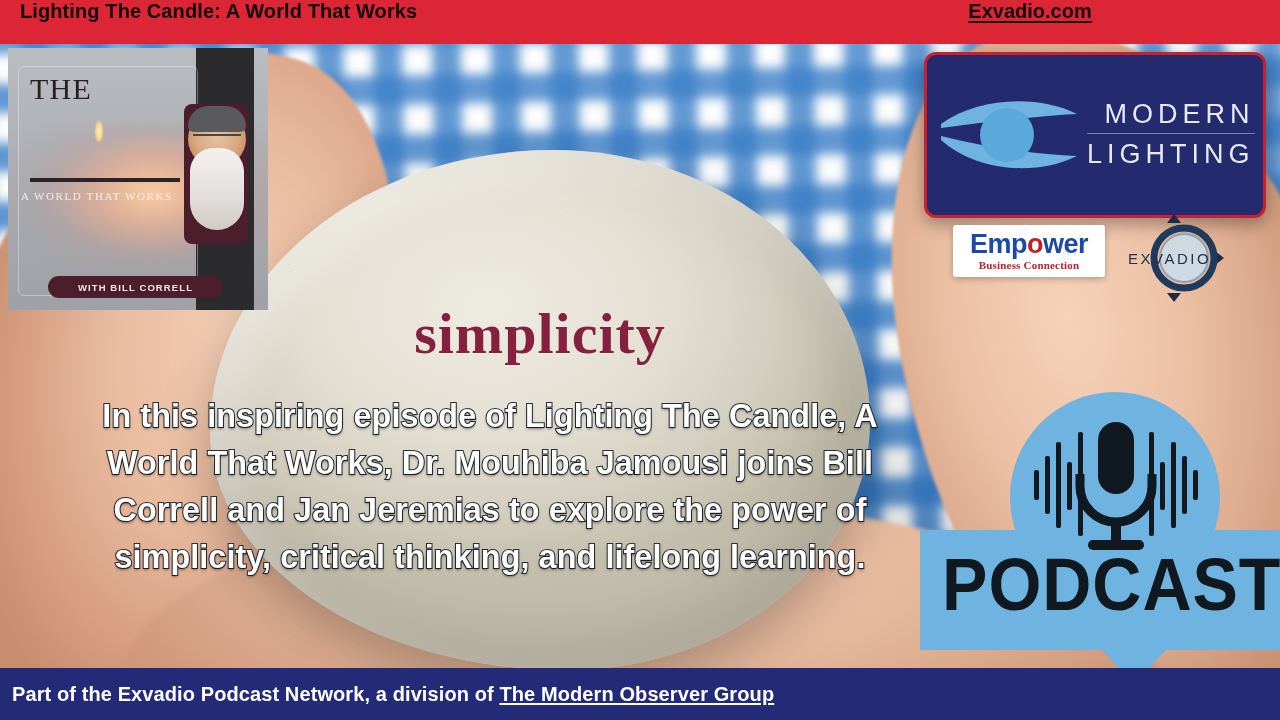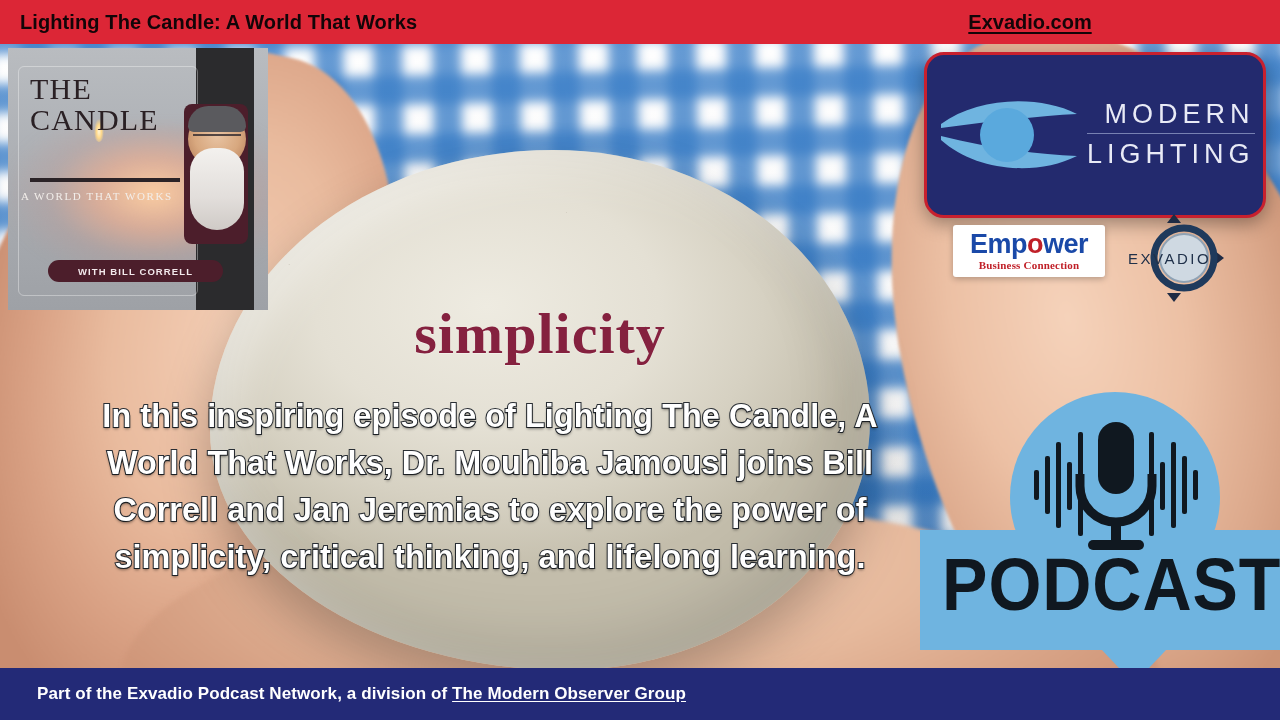--- a/index.html
+++ b/index.html
@@ -72,40 +72,40 @@
     position:absolute;left:0;right:0;top:150px;text-align:center;
     font-family:"Liberation Serif","DejaVu Serif",serif;
     font-weight:700;font-size:58px;letter-spacing:1px;
     color:#85213f;
     text-shadow:0 1px 0 rgba(255,255,255,.35);
   }
 
   
   .topbar{
     position:absolute;left:0;top:0;width:1280px;height:44px;
-    background:#dc2636;display:flex;align-items:center;z-index:40;
+    background:#dc2636;display:flex;z-index:40;
   }
   .topbar .title{
     margin-left:20px;font-size:20px;font-weight:700;color:#120508;
     letter-spacing:.1px;white-space:nowrap;
   }
   .topbar .site{
     position:absolute;left:0;right:0;text-align:center;
     font-size:20px;font-weight:700;color:#140508;
     text-decoration:underline;text-underline-offset:3px;
     transform:translateX(390px);white-space:nowrap;
   }
 
   
   .bottombar{
     position:absolute;left:0;bottom:0;width:1280px;height:52px;
     background:#232a77;z-index:40;display:flex;align-items:center;
   }
   .bottombar .ftext{
-    margin-left:37px;color:#ffffff;font-size:17px;font-weight:700;
+    margin-left:12px;color:#ffffff;font-size:20px;font-weight:700;
     letter-spacing:.1px;white-space:nowrap;
   }
   .bottombar .ftext u{text-decoration:underline;text-underline-offset:2px;}
 
   
   .cover{
     position:absolute;left:8px;top:48px;width:260px;height:262px;z-index:30;
     background:linear-gradient(180deg,#b9bcc0 0%,#a9acb1 55%,#9ea1a6 100%);
     overflow:hidden;
   }
@@ -135,21 +135,21 @@
   }
   .cover .crule{
     position:absolute;left:22px;top:130px;width:150px;height:4px;background:#2b2327;
   }
   .cover .csub{
     position:absolute;left:13px;top:142px;width:170px;
     font-family:"Liberation Serif","DejaVu Serif",serif;
     font-size:11px;letter-spacing:1.6px;color:#f2eeea;
   }
   .cover .hostbadge{
-    position:absolute;left:40px;bottom:28px;width:175px;height:22px;
+    position:absolute;left:40px;bottom:12px;width:175px;height:22px;
     background:#4c1e2b;border-radius:11px;display:flex;align-items:center;justify-content:center;
   }
   .cover .hostbadge span{
     color:#f3e9ec;font-size:9.5px;font-weight:700;letter-spacing:1.1px;
   }
   .cover .portrait{
     position:absolute;right:20px;top:56px;width:64px;height:140px;
     background:#4c1e2b;border-radius:8px;overflow:hidden;
   }
   .cover .portrait .face{
@@ -166,21 +166,21 @@
     border-radius:26px 26px 30px 30px;
   }
   .cover .portrait .glasses{
     position:absolute;left:9px;top:30px;width:48px;height:10px;
     border-top:2px solid #3a3033;opacity:.85;
   }
 
   
   .mog{
     position:absolute;right:14px;top:52px;width:336px;height:160px;z-index:30;
-    background:#232a6e;border:3px solid #c8202e;border-radius:20px;
+    background:#232a6e;border:3px solid #c8202e;border-radius:12px;
     box-shadow:0 6px 18px rgba(0,0,0,.35);
     display:flex;align-items:center;
   }
   .mog .eye{width:150px;height:110px;margin-left:10px;flex:none;}
   .mog .words{
     flex:1;padding-right:14px;color:#e8eaf6;
     font-size:27px;letter-spacing:5px;line-height:1.22;text-align:right;font-weight:400;
   }
   .mog .words div{border-bottom:1px solid rgba(190,200,235,.55);padding-bottom:2px;margin-bottom:4px;}
   .mog .words div:last-child{border-bottom:none;margin-bottom:0;}
@@ -260,21 +260,20 @@
     <div class="site">Exvadio.com</div>
   </div>
 
   <div class="cover">
     <div class="candleglow"></div>
     <div class="flame"></div>
     <div class="darkstrip"></div>
     <div class="framebox"></div>
     <div class="ctitle">
       <div>THE</div>
-      <div>CANDLE</div>
     </div>
     <div class="crule"></div>
     <div class="csub">A WORLD THAT WORKS</div>
     <div class="portrait">
       <div class="face"></div>
       <div class="hair"></div>
       <div class="glasses"></div>
       <div class="beard"></div>
     </div>
     <div class="hostbadge">

